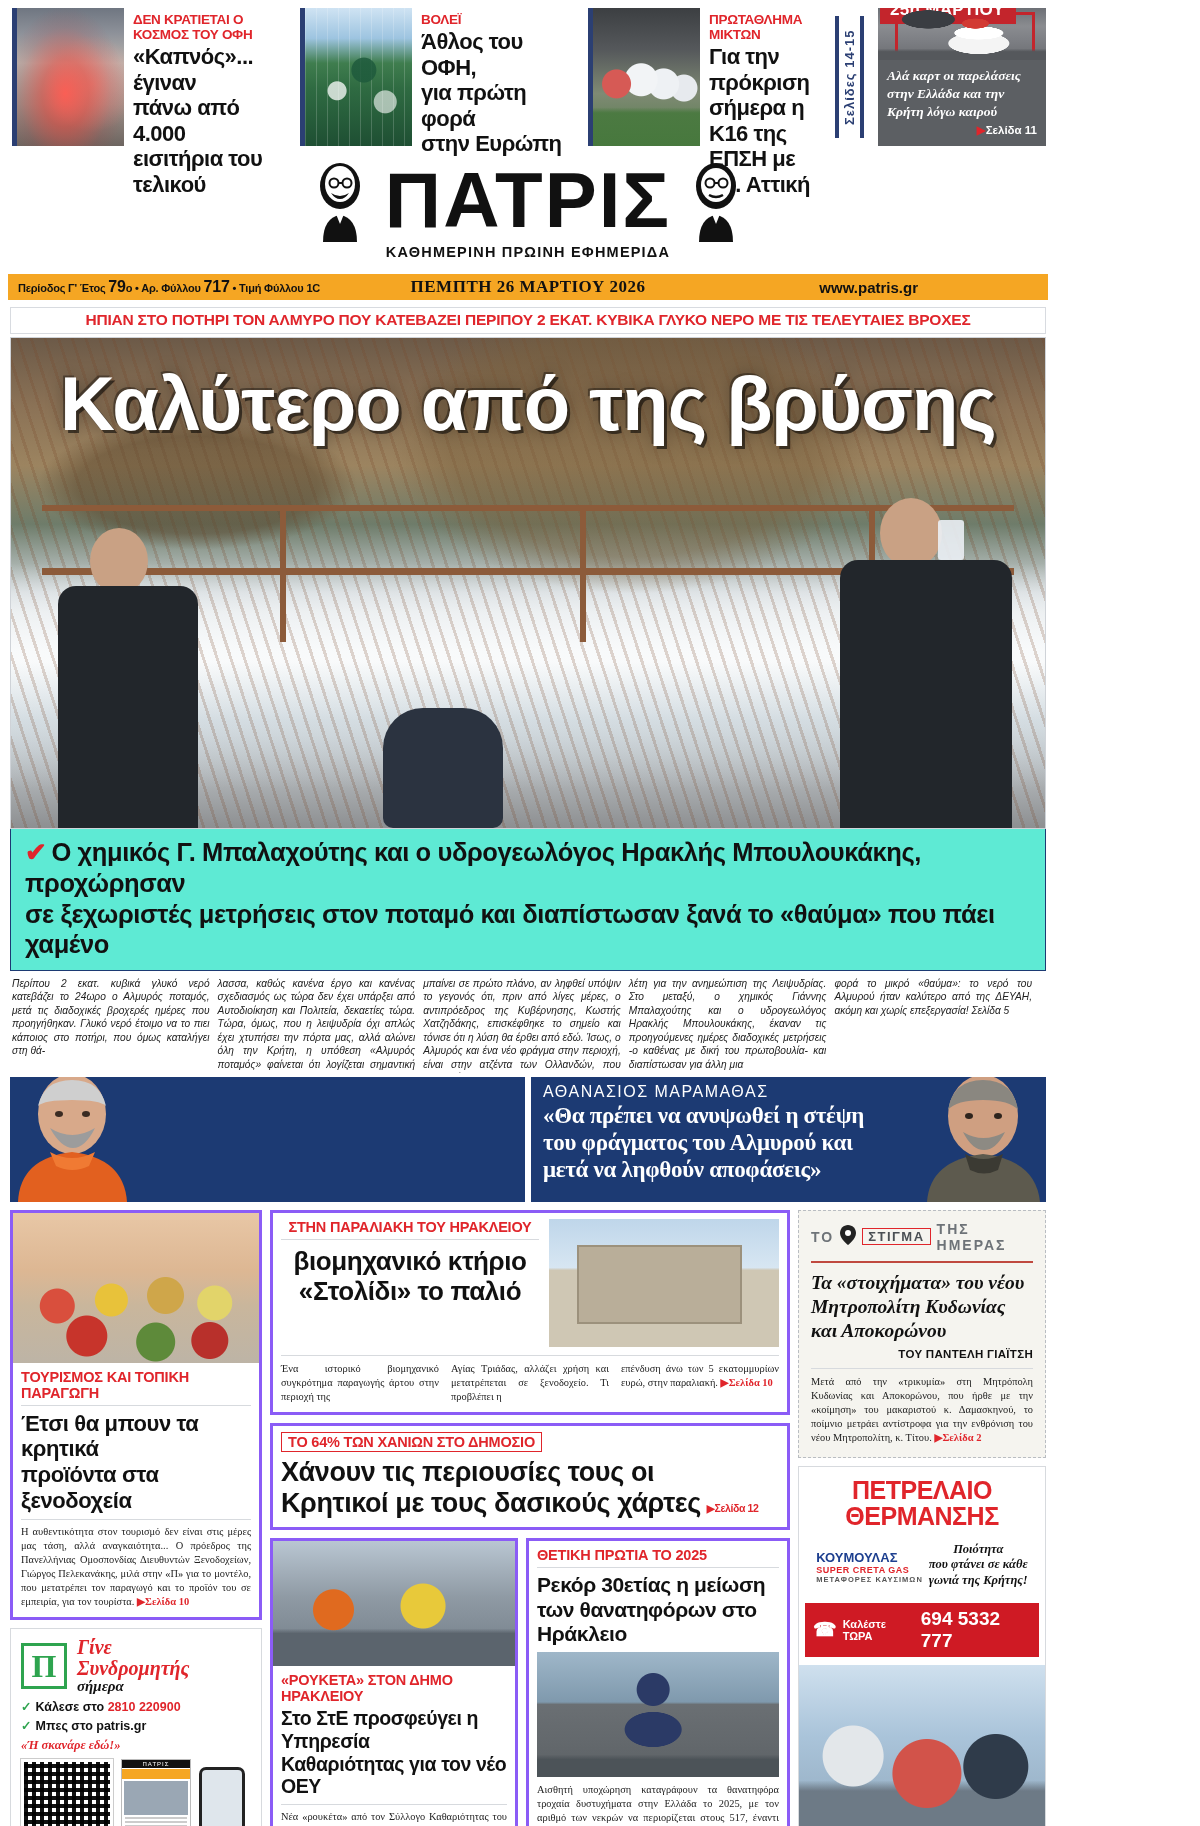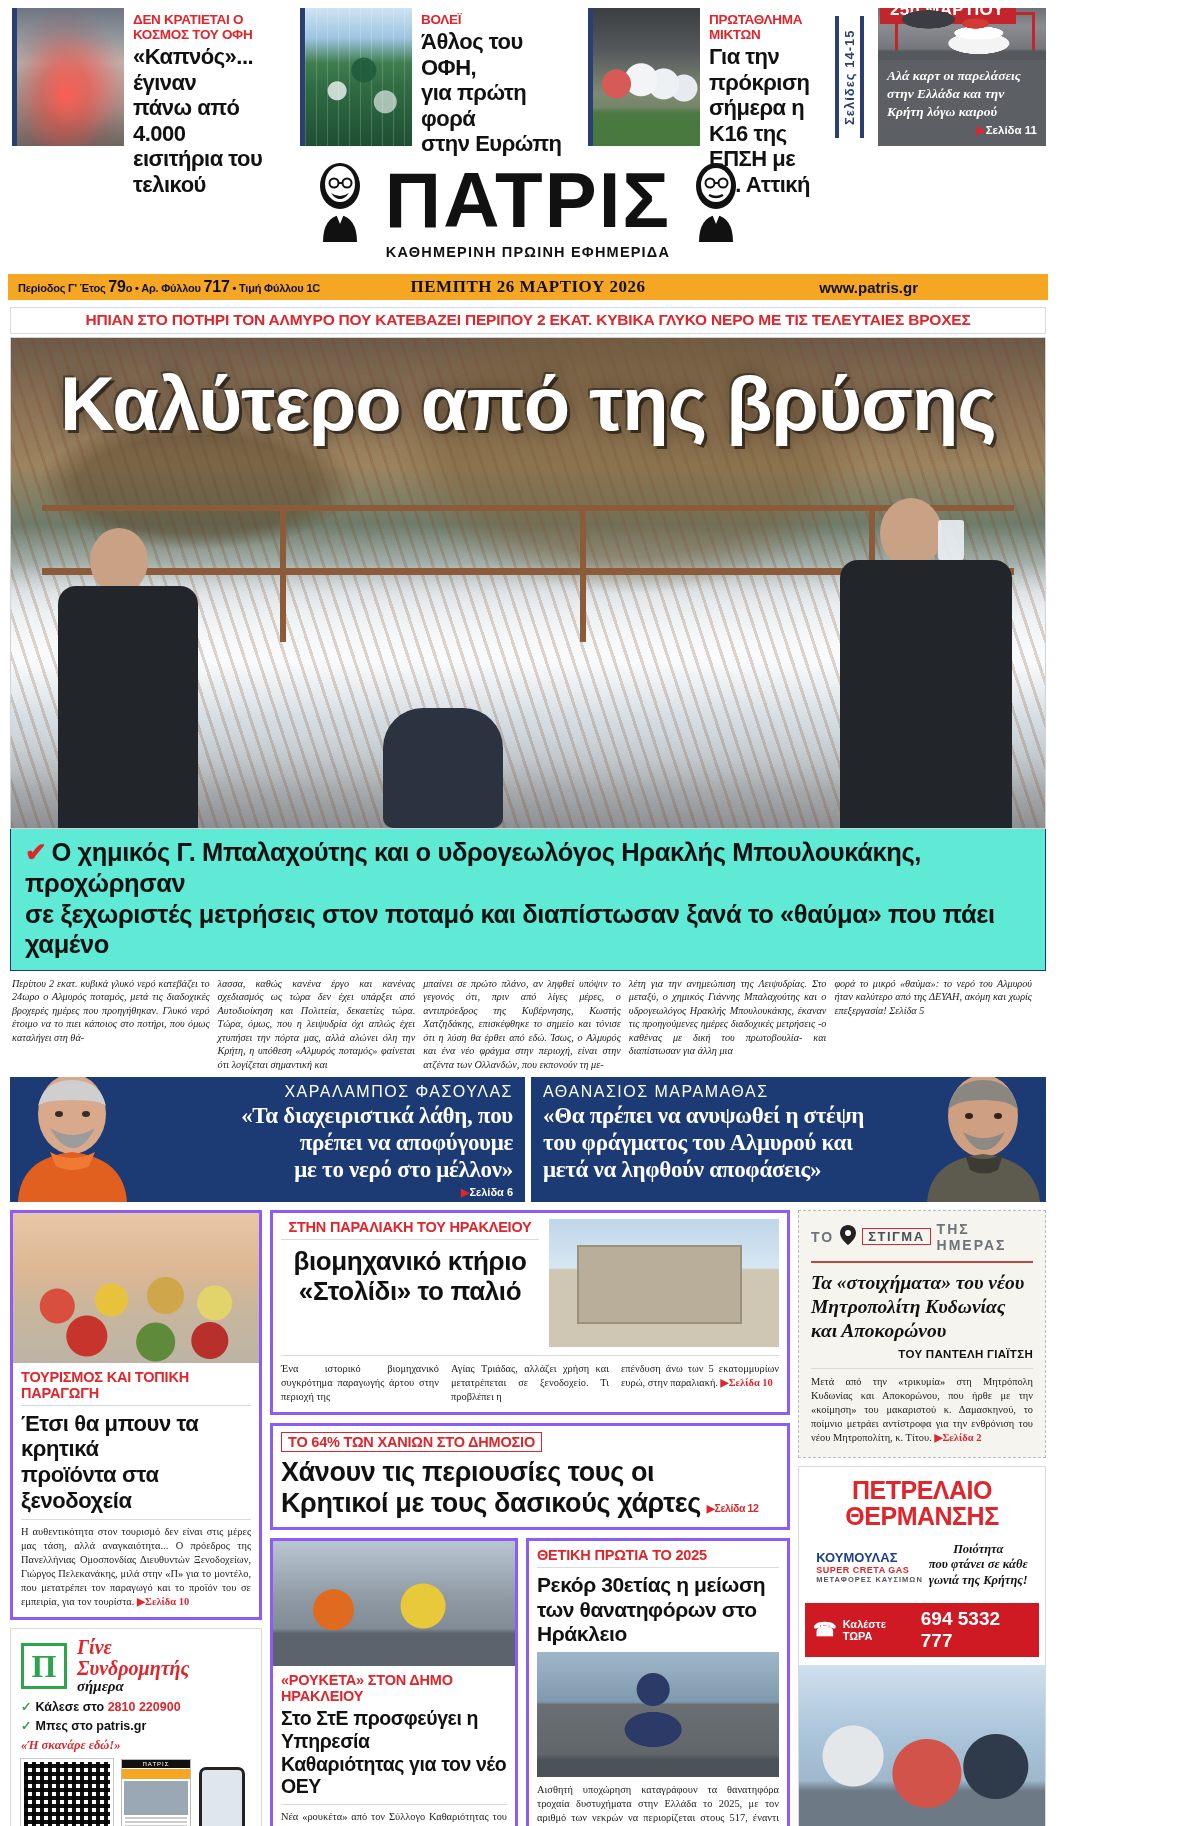--- a/index.html
+++ b/index.html
@@ -167,21 +167,21 @@
   .subhead{
     margin:0 10px; border:1px solid #1c3a73; border-top:none; background:#5eead4;
     padding:8px 14px 10px 14px;
   }
   .sh-line{ font-size:25.5px; font-weight:bold; line-height:1.2; letter-spacing:-.4px; }
   .sh-check{ color:#e0252b; font-size:26px; font-weight:bold; margin-right:5px; }
 
   
   .bodycols{
     margin:6px 24px 0 12px; display:grid; grid-template-columns:repeat(5,1fr); gap:8px;
-    font-family:Liberation Serif, serif; font-style:italic;
+    font-family:Liberation Sans, sans-serif; font-style:italic;
     font-size:10.2px; line-height:1.32; text-align:justify; color:#222;
     height:96px; overflow:hidden;
   }
 
   
   .quotes{ margin:4px 10px 0 10px; display:flex; gap:6px; height:125px; }
   .qpanel{ flex:1; background:#1c3a73; color:#fff; position:relative; overflow:hidden; display:flex; }
   .qpanel.left{ padding-left:120px; }
   .qpanel.right{ padding-right:120px; }
   .q-portrait{ position:absolute; bottom:0; width:125px; height:132px; }
@@ -447,29 +447,20 @@
         <svg width="125" height="132" viewBox="0 0 125 132">
           <ellipse cx="62" cy="44" rx="34" ry="40" fill="#d8a98a"></ellipse>
           <path d="M28 36 q6-26 34-26 q28 0 34 26 q-6 -6 -34 -6 q-28 0 -34 6z" fill="#cfcfcf"></path>
           <ellipse cx="49" cy="44" rx="4" ry="3" fill="#3a2b22"></ellipse>
           <ellipse cx="76" cy="44" rx="4" ry="3" fill="#3a2b22"></ellipse>
           <path d="M40 58 q22 14 45 0 q-10 20 -22 20 q-12 0 -23 -20z" fill="#9c9c9c"></path>
           <path d="M8 132 q2-44 54-50 q52 6 55 50z" fill="#e2601f"></path>
           <path d="M40 82 q22 12 45 0 l-6 14 q-17 8 -33 0z" fill="#f07a33"></path>
         </svg>
       </div>
-      <div class="q-inner">
-        <div class="q-name">ΧΑΡΑΛΑΜΠΟΣ ΦΑΣΟΥΛΑΣ</div>
-        <div class="q-text">
-          <div>«Τα διαχειριστικά λάθη, που</div>
-          <div>πρέπει να αποφύγουμε</div>
-          <div>με το νερό στο μέλλον»</div>
-        </div>
-        <div class="q-page"><span class="pg-arrow">▶</span><span>Σελίδα 6</span></div>
-      </div>
     </div>
 
     <div class="qpanel right">
       <div class="q-portrait">
         <svg width="125" height="132" viewBox="0 0 125 132">
           <ellipse cx="62" cy="46" rx="35" ry="41" fill="#cf9f81"></ellipse>
           <path d="M27 40 q5-30 35-30 q30 0 35 30 q-8-10 -35-10 q-27 0 -35 10z" fill="#8a8780"></path>
           <ellipse cx="48" cy="46" rx="4" ry="3" fill="#2e241d"></ellipse>
           <ellipse cx="77" cy="46" rx="4" ry="3" fill="#2e241d"></ellipse>
           <path d="M42 62 q20 12 42 0 q-9 18 -21 18 q-12 0 -21 -18z" fill="#8d8a83"></path>

